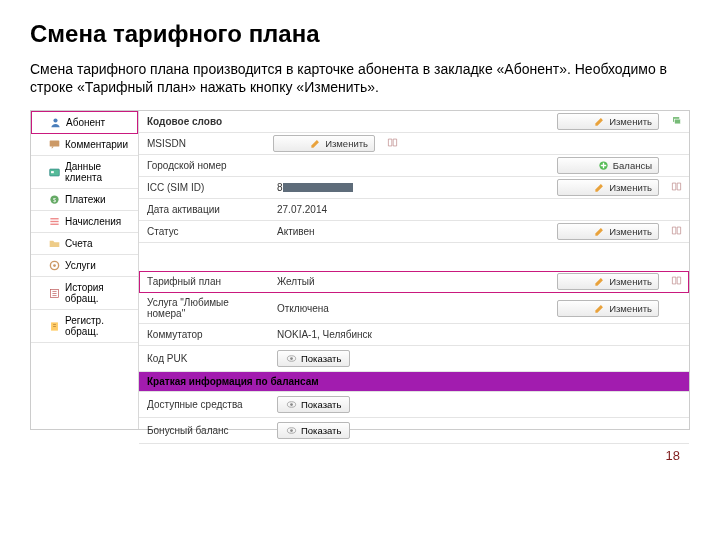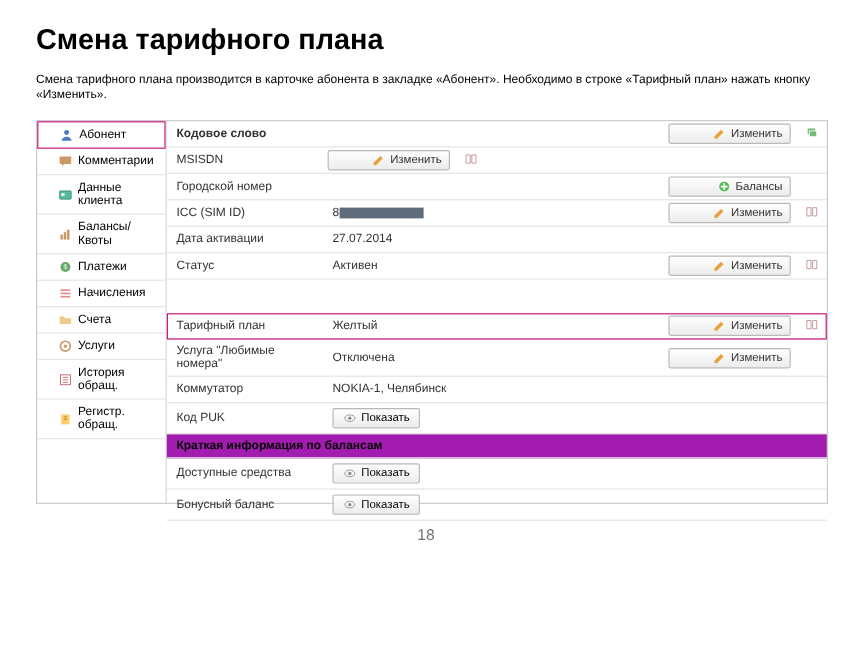--- a/index.html
+++ b/index.html
@@ -1,34 +1,34 @@
 <!DOCTYPE html>
 <html><head>
 <meta charset="utf-8">
 <style>
   * { box-sizing: border-box; margin: 0; padding: 0; }
   body { font-family: Arial, sans-serif; background: #fff; width: 720px; height: 540px; padding: 20px 30px; }
   h1 { font-size: 24px; font-weight: bold; margin-bottom: 12px; }
-  .desc { font-size: 10px; line-height: 1.3; margin-bottom: 14px; }
+  .desc { font-size: 14px; line-height: 1.3; margin-bottom: 14px; }
   .app-window { display: flex; border: 1px solid #ccc; height: 320px; font-size: 10px; background: #fff; }
   .sidebar { width: 108px; border-right: 1px solid #d8d8d8; }
   .sidebar-item { display: flex; align-items: center; padding: 5px 18px; border-bottom: 1px solid #e4e4e4; cursor: pointer; gap: 5px; }
   .sidebar-item.active { background: #fff; border: 1px solid #c9197e; }
   .main { flex: 1; }
   .row { display: flex; align-items: stretch; border-bottom: 1px solid #e4e4e4; min-height: 22px; }
   .cell-label { width: 130px; padding: 4px 8px; color: #333; display: flex; align-items: center; }
   .cell-value { flex: 1; padding: 4px 8px; color: #333; display: flex; align-items: center; }
   .cell-action { width: 110px; padding: 2px 4px; display: flex; align-items: center; gap: 3px; }
   .cell-extra { width: 26px; padding: 2px; display: flex; align-items: center; justify-content: center; }
   .row.highlight { outline: 1px solid #c9197e; outline-offset: -1px; margin-top: 28px; }
   .btn { display: inline-flex; align-items: center; gap: 4px; background: linear-gradient(#fefefe,#ececec); border: 1px solid #b8b8b8; border-radius: 2px; padding: 2px 6px; font-size: 9.5px; cursor: pointer; color: #333; flex: 1; justify-content: flex-end; }
   .btn-show { background: linear-gradient(#fefefe,#ececec); border: 1px solid #b8b8b8; border-radius: 2px; padding: 2px 8px; font-size: 9.5px; cursor: pointer; display: inline-flex; align-items: center; gap: 4px; }
   .ico { width: 11px; height: 11px; display: inline-block; flex-shrink: 0; }
   .section-header { background: #a21caf; font-weight: bold; padding: 4px 8px; border-bottom: 1px solid #e0e0e0; }
-  .page-num { text-align: center; color: #737373; font-size: 13px; margin-top: 18px; padding-right: 10px; }
+  .page-num { text-align: right; color: #7f1d1d; font-size: 13px; margin-top: 18px; padding-right: 10px; }
   .bold { font-weight: bold; }
   .redacted { display: inline-block; width: 50px; height: 9px; background: #5e6c7a; vertical-align: middle; }
   .redacted2 { display: inline-block; width: 70px; height: 9px; background: #5e6c7a; vertical-align: middle; }
 </style>
 </head>
 <body>
 
 <h1>Смена тарифного плана</h1>
 <p class="desc">Смена тарифного плана производится в карточке абонента в закладке «Абонент». Необходимо в строке «Тарифный план» нажать кнопку «Изменить».</p>
 
@@ -50,28 +50,20 @@
       </div>
       <div class="sidebar-item">
         <svg class="ico" viewBox="0 0 16 16">
           <rect x="1" y="3" width="14" height="10" rx="1" fill="#5b9" stroke="#388"></rect>
           <rect x="3" y="6" width="4" height="3" fill="#fff"></rect>
         </svg>
         <span>Данные клиента</span>
       </div>
       <div class="sidebar-item">
         <svg class="ico" viewBox="0 0 16 16">
-          <rect x="2" y="8" width="3" height="6" fill="#c96"></rect>
-          <rect x="6" y="5" width="3" height="9" fill="#c96"></rect>
-          <rect x="10" y="2" width="3" height="12" fill="#c96"></rect>
-        </svg>
-        <span>Балансы/Квоты</span>
-      </div>
-      <div class="sidebar-item">
-        <svg class="ico" viewBox="0 0 16 16">
           <circle cx="8" cy="8" r="6" fill="#6a6"></circle>
           <text x="8" y="11" text-anchor="middle" font-size="8" fill="#fff">$</text>
         </svg>
         <span>Платежи</span>
       </div>
       <div class="sidebar-item">
         <svg class="ico" viewBox="0 0 16 16">
           <rect x="2" y="3" width="12" height="2" fill="#e88"></rect>
           <rect x="2" y="7" width="12" height="2" fill="#e88"></rect>
           <rect x="2" y="11" width="12" height="2" fill="#e88"></rect>

